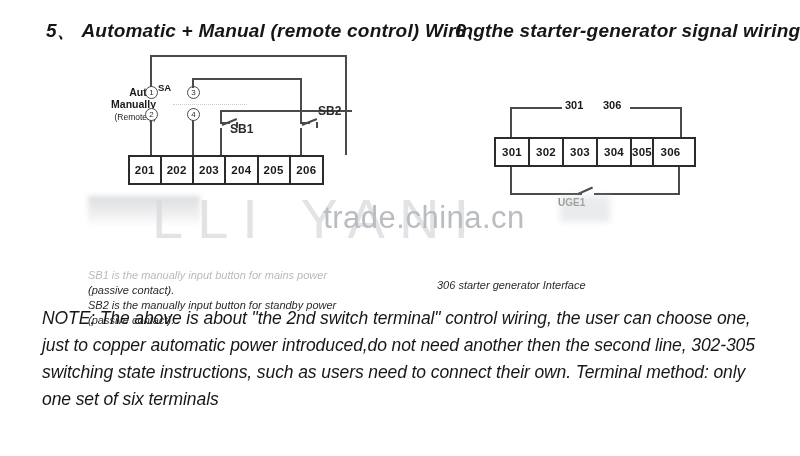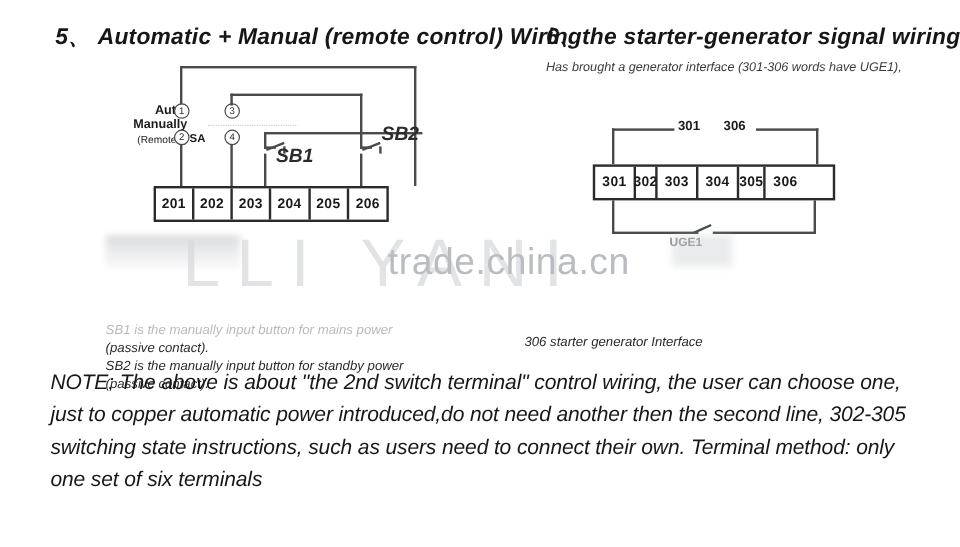--- a/index.html
+++ b/index.html
@@ -115,22 +115,21 @@
   }
   .sa-tag {
     position: absolute;
     font-size: 9.5px;
     font-weight: bold;
     color: #1a1a1a;
   }
 
   .sw-label {
     position: absolute;
-    font-size: 16px;
-    font-style: italic;
+    font-size: 12px;
     font-weight: bold;
     color: #2b2b2b;
     white-space: nowrap;
   }
   .bus-label {
     position: absolute;
     font-size: 11px;
     font-weight: bold;
     color: #1a1a1a;
   }
@@ -219,30 +218,29 @@
   }
 </style>
 </head>
 <body>
 
 <div id="page">
 
   <div class="section-heading" id="heading-5">5、 Automatic + Manual (remote control) Wiring</div>
 
   <div class="section-heading" id="heading-6">6、the starter-generator signal wiring</div>
-  <div class="subtext" id="sub-6-line1">Has brought a generator interface (301-306 words have UGE1),</div>
 
   <div id="diagram-left">
 
     <div class="sa-label" style="left:-2px; top:44px; width:78px;">
       <span>Auto/</span><br>
       <span>Manually</span><br>
       <span class="remotely">(Remotely)</span>
     </div>
-    <div class="sa-tag" style="left:78px; top:68px;">SA</div>
+    <div class="sa-tag" style="left:78px; top:40px;">SA</div>
 
     <div style="position:absolute; left:93px; top:62px; width:74px; height:1px; border-top:1px dotted #c9ccd0;"></div>
 
     <div class="pin-circle" style="left:65px; top:44px;">1</div>
     <div class="pin-circle" style="left:65px; top:66px;">2</div>
     <div class="pin-circle" style="left:107px; top:44px;">3</div>
     <div class="pin-circle" style="left:107px; top:66px;">4</div>
 
     <div class="wire v" style="left:70px; top:13px; height:32px;"></div>
     <div class="wire h" style="left:70px; top:13px; width:197px;"></div>
@@ -287,21 +285,21 @@
     <div class="wire v" style="left:40px; top:12px; height:30px;"></div>
     <div class="wire h" style="left:40px; top:12px; width:52px;"></div>
     <div class="wire h" style="left:160px; top:12px; width:52px;"></div>
     <div class="wire v" style="left:210px; top:12px; height:30px;"></div>
 
     <div class="bus-label" style="left:95px; top:4px;">301</div>
     <div class="bus-label" style="left:133px; top:4px;">306</div>
 
     <div class="term-strip" style="left:24px; top:42px; width:202px; height:30px;">
       <div class="term-cell" style="width:34px;">301</div>
-      <div class="term-cell" style="width:18px;">302</div>
+      <div class="term-cell" style="width:34px;">302</div>
       <div class="term-cell" style="width:34px;">303</div>
       <div class="term-cell" style="width:34px;">304</div>
       <div class="term-cell" style="width:22px;">305</div>
       <div class="term-cell" style="width:33px;">306</div>
     </div>
 
     <div class="wire v" style="left:40px; top:72px; height:28px;"></div>
     <div class="wire h" style="left:40px; top:98px; width:72px;"></div>
     <div class="wire" style="left:108px; top:98px; width:16px; height:2px; transform:rotate(-24deg); transform-origin:left center;"></div>
     <div class="wire h" style="left:124px; top:98px; width:86px;"></div>

